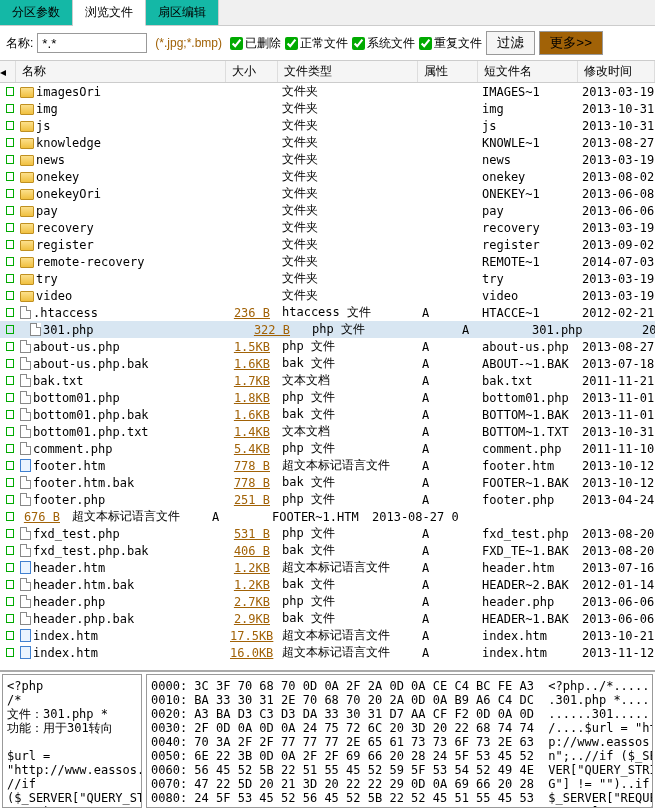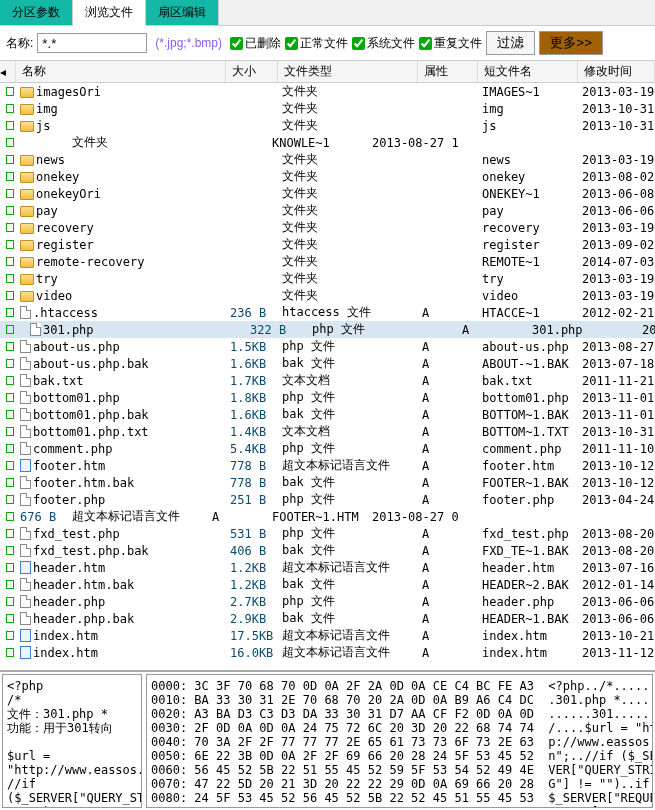--- a/index.html
+++ b/index.html
@@ -3,38 +3,38 @@
 <meta charset="utf-8">
 <style>
 * { box-sizing: border-box; margin: 0; padding: 0; }
 body { font-family: "Microsoft YaHei", Arial, sans-serif; font-size: 12px; background: #fff; width: 655px; height: 810px; overflow: hidden; display: flex; flex-direction: column; }
 .tabs { display: flex; background: #f0f0f0; border-bottom: 1px solid #ccc; }
 .tab { padding: 4px 12px; background: #14b8a6; border-right: 1px solid #ccc; cursor: pointer; }
 .tab.active { background: #fff; border-bottom: 1px solid #fff; margin-bottom: -1px; }
 .toolbar { display: flex; align-items: center; padding: 5px 6px; gap: 4px; border-bottom: 1px solid #ccc; }
 .toolbar label { white-space: nowrap; }
 .name-input { width: 110px; height: 20px; border: 1px solid #999; padding: 0 4px; }
-.ext-hint { color: #8b5cf6; padding: 0 4px; }
+.ext-hint { color: #a16207; padding: 0 4px; }
 .chk { display: flex; gap: 2px; cursor: pointer; }
 .chk input { accent-color: #0a0; }
 .btn { padding: 2px 10px; border: 1px solid #999; background: #f5f5f5; cursor: pointer; }
 .btn-more { background: #a16207; }
 .list-header { display: flex; background: #f5f5f5; border-bottom: 1px solid #ccc; height: 22px; align-items: center; font-size: 12px; }
 .list-header > div { padding-left: 6px; border-right: 1px solid #ddd; height: 100%; display: flex; align-items: center; }
 .col-expand { width: 16px; padding: 0 !important; }
 .col-name { width: 210px; }
 .col-size { width: 52px; text-align: right; padding-right: 6px !important; }
 .col-type { width: 140px; }
 .col-attr { width: 60px; }
 .col-short { width: 100px; }
 .col-date { flex: 1; }
 .file-list { flex: 1; overflow-y: auto; overflow-x: hidden; }
 .row { display: flex; height: 17px; align-items: center; font-size: 12px; font-family: SimSun, monospace; }
 .row > div { padding-left: 6px; white-space: nowrap; overflow: hidden; }
-.row .col-size { color: #0c4a6e; text-align: left; padding-right: 6px; font-family: SimSun, monospace; }
+.row .col-size { color: #a16207; text-align: right; padding-right: 6px; font-family: SimSun, monospace; text-decoration: underline; }
 .row.selected { background: #d8e6f2; gap: 10px; }
 .chkbox { width: 14px; display: flex; justify-content: center; }
 .chkbox-cell { width: 9px; height: 9px; border: 1px solid #0a0; }
 .icon { width: 16px; height: 14px; display: inline-block; vertical-align: middle; margin-right: 2px; }
 .icon-folder { background: linear-gradient(#fce08c, #f0c040); border: 1px solid #c09020; border-radius: 1px; width: 14px; height: 11px; position: relative; top: 1px; }
 .icon-file { background: #fff; border: 1px solid #888; width: 11px; height: 13px; position: relative; }
 .icon-file::before { content: ""; position: absolute; top: -1px; right: -1px; width: 4px; height: 4px; background: #fff; border-left: 1px solid #888; border-bottom: 1px solid #888; }
 .icon-htm { background: #eaf4ff; border: 1px solid #4080d0; width: 11px; height: 13px; }
 .bottom-panel { display: flex; height: 140px; border-top: 2px solid #aaa; font-family: SimSun, monospace; font-size: 12px; }
 .info-box { width: 140px; border: 1px solid #999; margin: 2px; padding: 4px; overflow: hidden; white-space: pre; line-height: 14px; }
@@ -124,20 +124,24 @@
       <div class="col-size"></div>
       <div class="col-type">文件夹</div>
       <div class="col-attr"></div>
       <div class="col-short">js</div>
       <div class="col-date">2013-10-31 1</div>
     </div>
     <div class="row">
       <div class="chkbox">
         <div class="chkbox-cell"></div>
       </div>
+      <div class="name-cell">
+        <span class="icon icon-folder"></span>
+        <span>knowledge</span>
+      </div>
       <div class="col-size"></div>
       <div class="col-type">文件夹</div>
       <div class="col-attr"></div>
       <div class="col-short">KNOWLE~1</div>
       <div class="col-date">2013-08-27 1</div>
     </div>
     <div class="row">
       <div class="chkbox">
         <div class="chkbox-cell"></div>
       </div>

